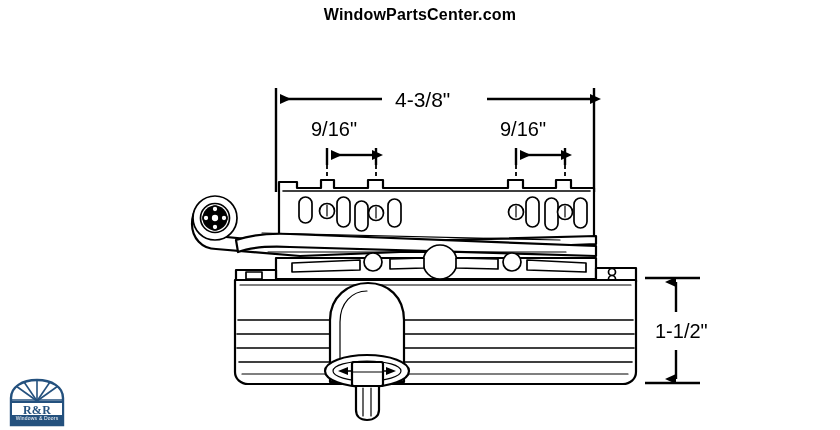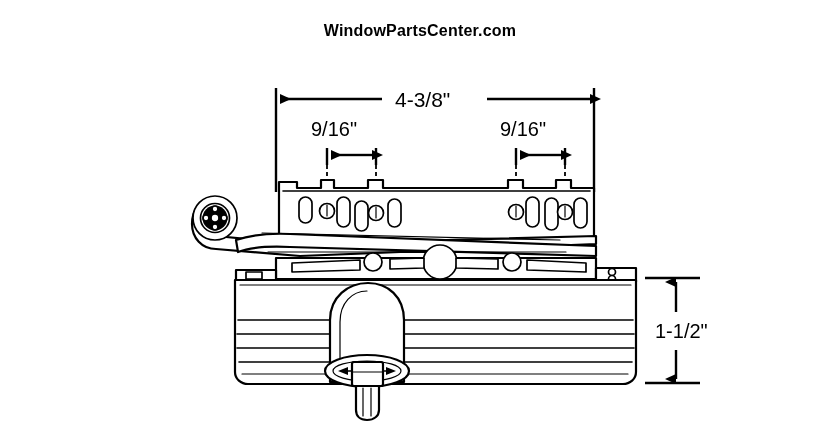--- a/index.html
+++ b/index.html
@@ -21,21 +21,20 @@
     position: absolute;
     top: 6px;
     left: 0;
     width: 840px;
     text-align: center;
     font-family: "Liberation Sans", sans-serif;
     font-weight: bold;
     font-size: 16px;
     letter-spacing: 0.2px;
     color: #000000;
-    margin-top: 16px;
   }
   #roto-logo {
     position: absolute;
     left: 22px;
     top: 62px;
     width: 142px;
     height: 58px;
   }
   #roto-logo .roto-text {
     position: absolute;
@@ -283,14 +282,31 @@
       <line class="lnh" x1="363" y1="388" x2="363" y2="416"></line>
       <line class="lnh" x1="371" y1="388" x2="371" y2="416"></line>
     </g>
   </svg>
 
   <div class="dim-label" id="dim-main-label">4-3/8"</div>
   <div class="dim-label" id="dim-left-label">9/16"</div>
   <div class="dim-label" id="dim-right-label">9/16"</div>
   <div class="dim-label" id="dim-height-label">1-1/2"</div>
 
+  <div id="rr-logo">
+    <svg width="58" height="50" viewBox="0 0 58 50">
+      <path d="M3,47 L3,20 C3,9 14,2 29,2 C44,2 55,9 55,20 L55,47 Z" fill="#ffffff" stroke="#24517e" stroke-width="2.4"></path>
+      <g stroke="#24517e" stroke-width="1.6" fill="none">
+        <line x1="29" y1="3" x2="29" y2="24"></line>
+        <line x1="4" y1="22" x2="54" y2="22"></line>
+        <line x1="29" y1="23" x2="8" y2="8"></line>
+        <line x1="29" y1="23" x2="50" y2="8"></line>
+        <line x1="29" y1="23" x2="16" y2="4"></line>
+        <line x1="29" y1="23" x2="42" y2="4"></line>
+      </g>
+      <rect x="3" y="24" width="52" height="14" fill="#ffffff" stroke="#24517e" stroke-width="2"></rect>
+      <rect x="3" y="38" width="52" height="9" fill="#24517e"></rect>
+    </svg>
+    <div class="rr-text">R&amp;R</div>
+    <div class="rr-sub">Windows &amp; Doors</div>
+  </div>
 
 </div>
 
 </body></html>

